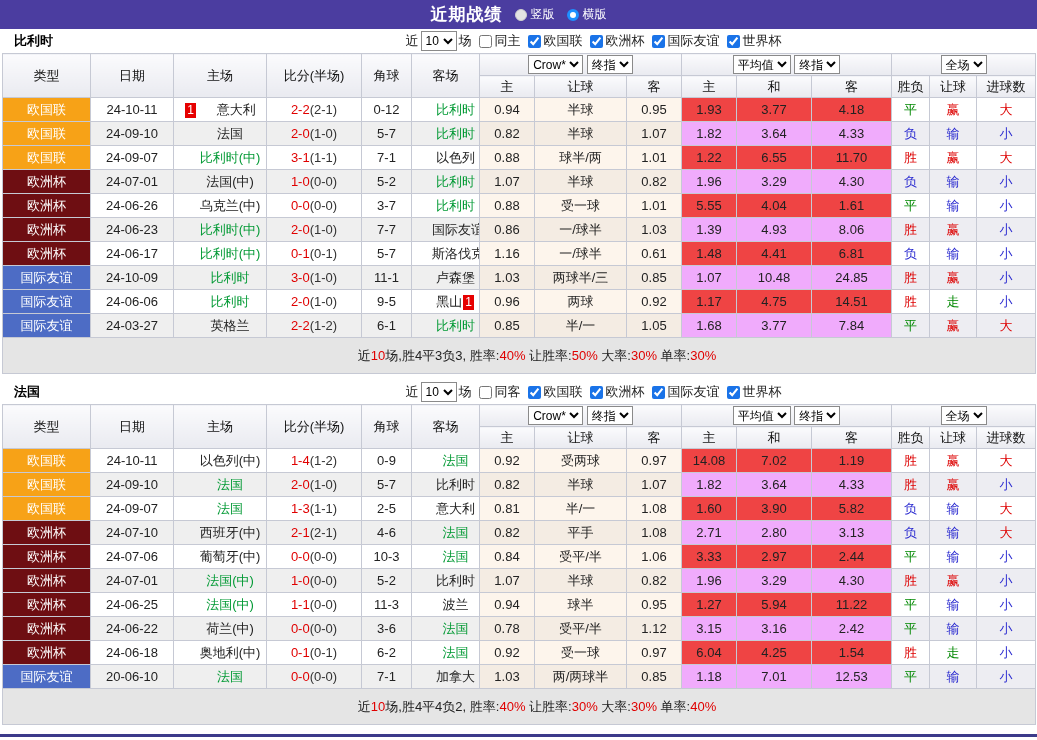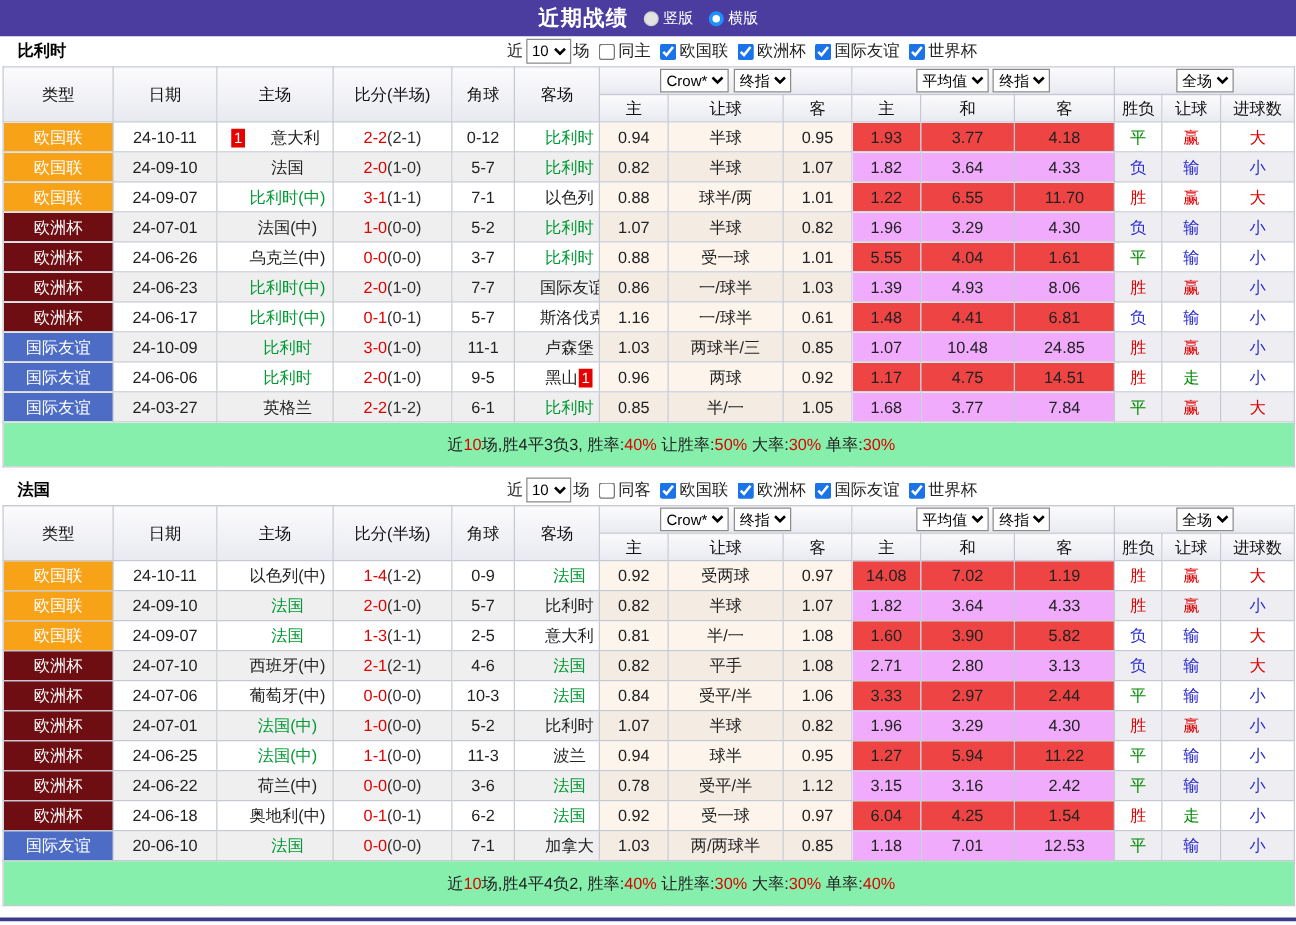--- a/index.html
+++ b/index.html
@@ -47,21 +47,21 @@
   tr.even .c-res   { background:#ededf2; }
   .ft { color:#e00000; }
   .ht { color:#333; }
   .tname { color:#222; text-decoration:none;margin-left:20px; }
   .tname.focus { color:#009933; }
   .badge { display:inline-block; background:#e60000; color:#fff; font-size:12px; line-height:15px; padding:0 2px; margin:0 1px; }
   .badge:empty { display:none; }
   .rc-r { color:#dd0000; }
   .rc-b { color:#2b2bd0; }
   .rc-g { color:#008800; }
-  .summary-cell { height:36px; font-size:13px; background:#86efac; color:#222;padding-left:36px; }
+  .summary-cell { height:36px; font-size:13px; background:#e5e5e5; color:#222;padding-left:36px; }
   .summary-cell .red { color:#e00000; }
   .gap { height:6px; }
   .bottom-rule { height:3px; background:#3C3A8A; margin-top:9px; }
 </style>
 </head>
 <body>
 
 <div class="title-bar">
   <span class="title-text">近期战绩</span>
   <span class="radio">

